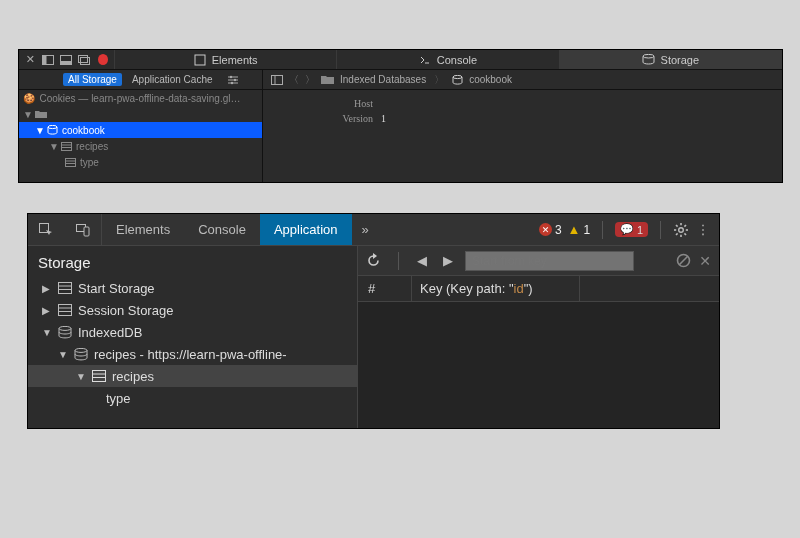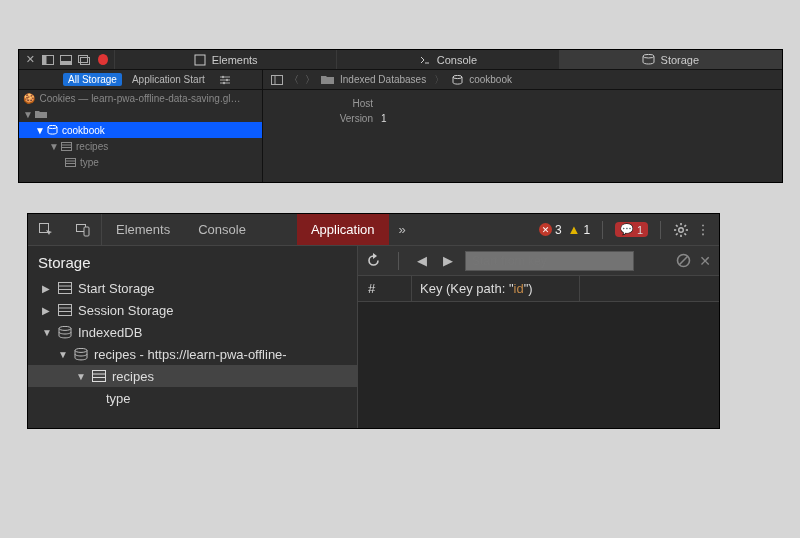--- a/index.html
+++ b/index.html
@@ -130,20 +130,21 @@
   .safari .detail {
     flex:1;
     padding:8px 14px;
     font-size:10px;
   }
   .safari .detail .kv {
     display:flex;
     gap:8px;
     margin-bottom:4px;
     color:#ddd;
+    font-family:Liberation Serif, serif;
   }
   .safari .detail .kv .k {
     width:96px;
     text-align:right;
     color:#999;
   }
 
   
   .chrome {
     position: absolute;
@@ -171,23 +172,22 @@
     border-right:1px solid #444;
     color:#aaa;
   }
   .chrome .tabs .tab {
     padding:0 14px;
     display:flex;
     align-items:center;
     color:#bbb;
   }
   .chrome .tabs .tab.active {
-    background:#7f1d1d;
+    background:#0369a1;
     color:#fff;
-    margin-left:37px;
   }
   .chrome .tabs .more {
     padding:0 10px; display:flex;align-items:center;color:#bbb;
   }
   .chrome .tabs .spacer{flex:1;}
   .chrome .tabs .right-cluster{
     display:flex;align-items:center;gap:6px;padding-right:8px;
   }
   .pill {
     display:flex;align-items:center;gap:3px;
@@ -305,21 +305,21 @@
           <ellipse cx="6.5" cy="2.2" rx="5.5" ry="1.8" fill="none" stroke="#ccc"></ellipse>
           <path d="M1 2.2v6c0 1 2.5 1.8 5.5 1.8s5.5-.8 5.5-1.8v-6" fill="none" stroke="#ccc"></path>
         </svg>
       <span>Storage</span>
     </div>
   </div>
 
   <div class="sub-bar">
     <div class="sub-left">
       <span class="badge-blue">All Storage</span>
-      <span class="appcache">Application Start</span>
+      <span class="appcache">Application Cache</span>
       <span class="settings-ico">
         <svg width="12" height="12" viewBox="0 0 12 12">
             <path d="M1 3h10M1 6h10M1 9h10" stroke="#aaa"></path>
             <circle cx="4" cy="3" r="1.2" fill="#aaa"></circle>
             <circle cx="8" cy="6" r="1.2" fill="#aaa"></circle>
             <circle cx="5" cy="9" r="1.2" fill="#aaa"></circle>
           </svg>
       </span>
     </div>
     <div class="sub-right">

